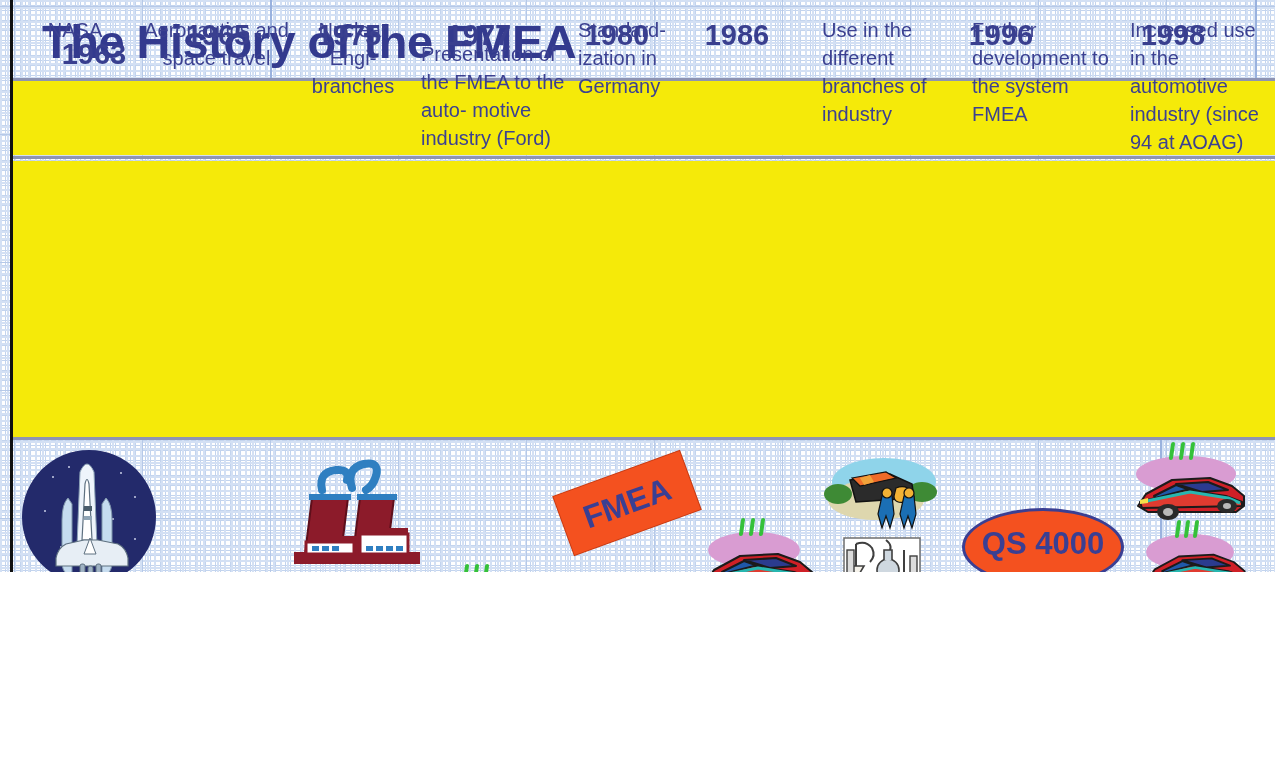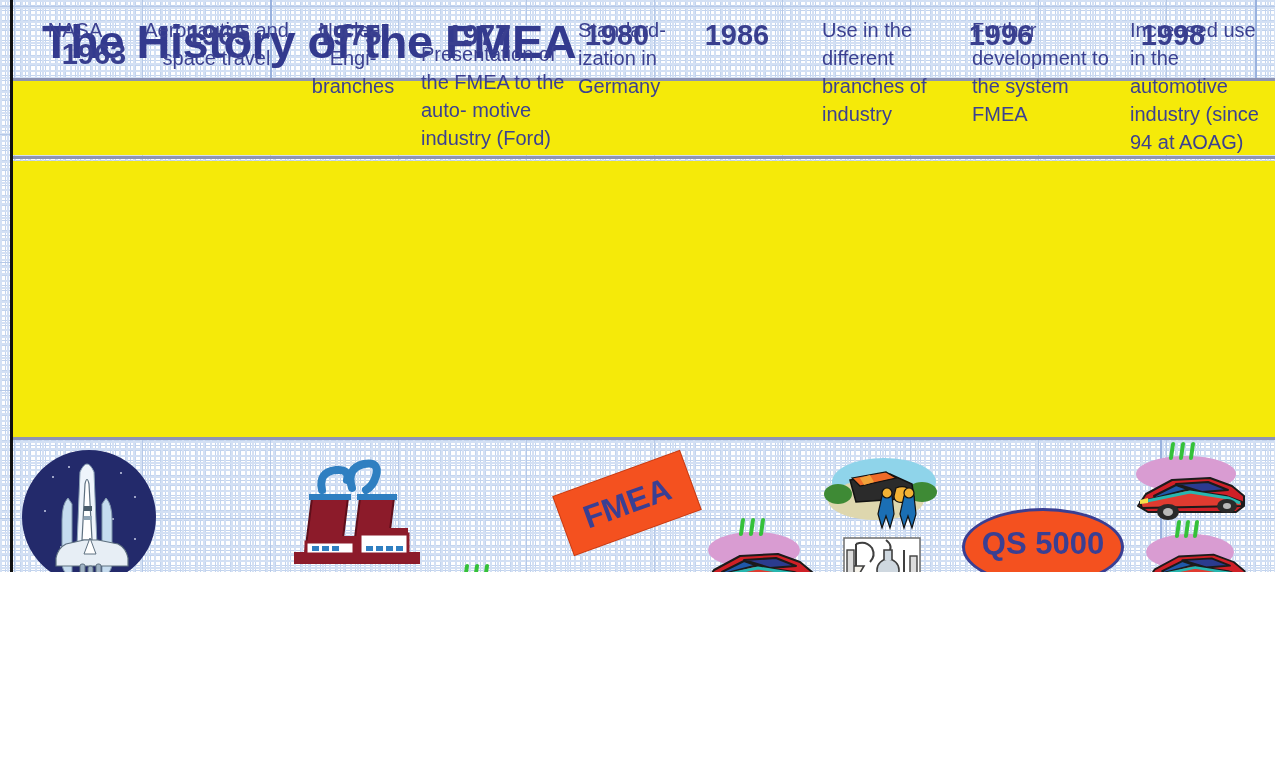--- a/index.html
+++ b/index.html
@@ -488,21 +488,21 @@
       <rect x="16" y="18" width="44" height="40" rx="5" fill="#2f6fae" stroke="#17344f" stroke-width="2.5"></rect>
       <rect x="21" y="23" width="34" height="28" rx="3" fill="#bcd9f2" stroke="#17344f" stroke-width="2"></rect>
       <rect x="16" y="58" width="44" height="10" rx="2" fill="#3f83c4" stroke="#17344f" stroke-width="2.5"></rect>
       <rect x="22" y="61" width="14" height="4" fill="#17344f"></rect>
       <circle cx="52" cy="63" r="2.4" fill="#17344f"></circle>
     </svg>
   </div>
 
   <div class="art" style="left:962px; top:508px;">
     <div id="qs-oval">
-      <span>QS 5000</span>
+      <span>QS 4000</span>
     </div>
   </div>
 
   <div class="car" style="left:1128px; top:452px; width:128px; height:72px;">
     <div class="halo" style="width:100px;"></div>
     <div class="speed" style="left:42px;"></div>
     <div class="speed" style="left:52px;"></div>
     <div class="speed" style="left:62px;"></div>
     <svg width="128" height="72" viewBox="0 0 120 72" style="position:absolute; left:0; top:10px;">
       <g stroke="#1b1b1b" stroke-width="2" stroke-linejoin="round">

